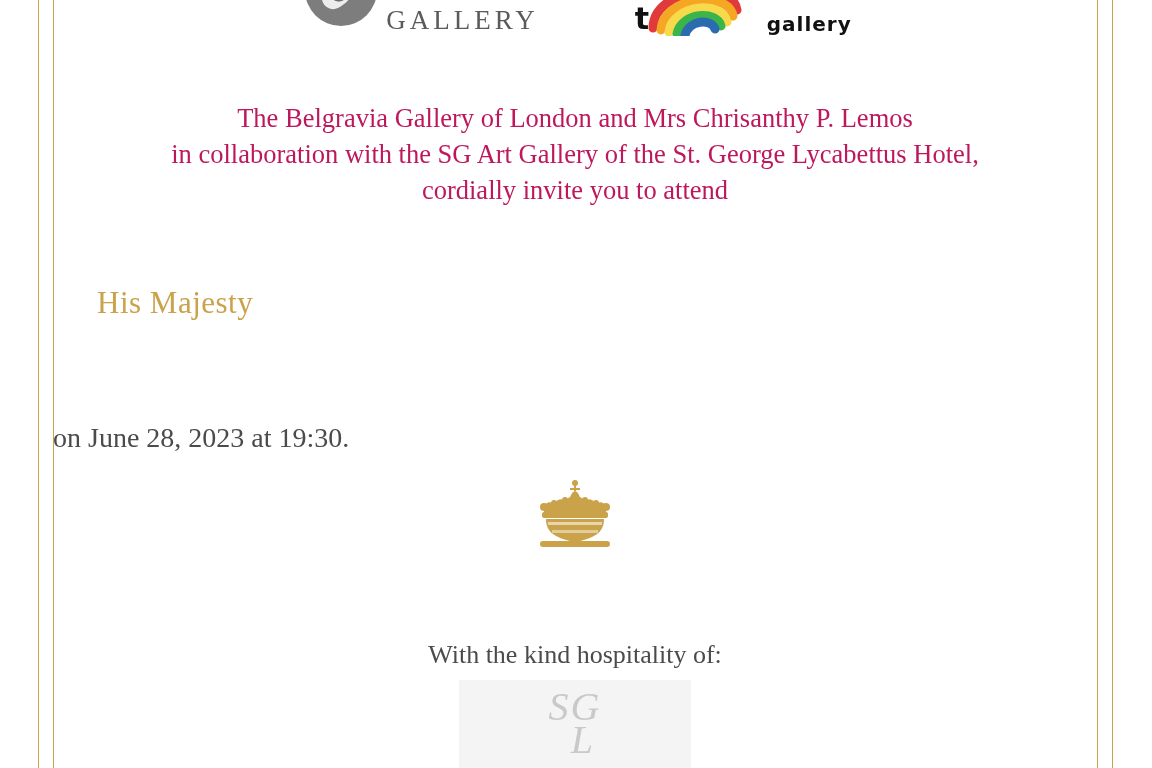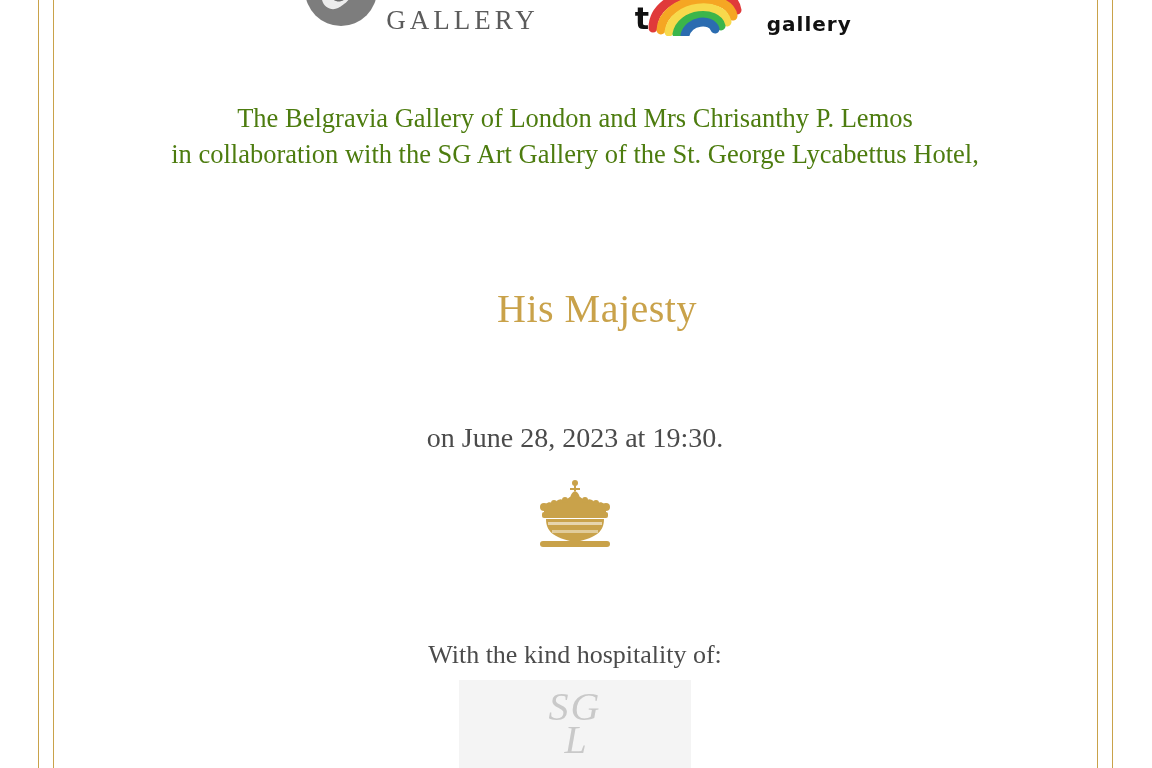--- a/index.html
+++ b/index.html
@@ -109,31 +109,31 @@
 
   
   .intro {
     position: absolute;
     top: 100px;
     left: 0;
     right: 0;
     text-align: center;
     font-size: 26.5px;
     line-height: 36.2px;
-    color: #4d7c0f;
+    color: #be185d;
   }
   .intro .line { display: block; white-space: nowrap; }
 
   .majesty {
     position: absolute;
     top: 285px;
     left: 0;
     right: 0;
-    text-align: center;
-    font-size: 40px;
+    text-align: left;
+    font-size: 31px;
     color: #c9a24a;
     letter-spacing: 0.5px;
     margin-left: 44px;
   }
 
   .king {
     position: absolute;
     top: 348px;
     left: 0;
     right: 0;
@@ -141,21 +141,20 @@
     font-size: 40px;
     color: #c9a24a;
     letter-spacing: 1.2px;
   }
 
   .date-line {
     position: absolute;
     top: 422px;
     left: 0;
     right: 0;
-    text-align: center;
     font-size: 28px;
     color: #4b4b4b;
   }
 
   .crown {
     position: absolute;
     top: 478px;
     left: 0;
     right: 0;
     display: flex;
@@ -187,20 +186,21 @@
     display: flex;
     align-items: center;
     justify-content: center;
   }
   .hotel-monogram {
     font-family: "Liberation Serif", serif;
     font-style: italic;
     color: #c9c9c9;
     font-size: 40px;
     line-height: 0.82;
+    text-align: center;
     letter-spacing: 2px;
   }
   .hotel-monogram span { display: block; }
   .hotel-monogram .second { margin-left: 16px; }
 </style>
 </head>
 <body>
 
 <div class="border-rule left-outer"></div>
 <div class="border-rule left-inner"></div>
@@ -238,20 +238,21 @@
         <div class="sg-letters">t</div>
       </div>
       <div class="sg-gallery-word">gallery</div>
     </div>
 
   </div>
 
   <div class="intro">
     <span class="line">The Belgravia Gallery of London and Mrs Chrisanthy P. Lemos</span>
     <span class="line">in collaboration with the SG Art Gallery of the St. George Lycabettus Hotel,</span>
+    <span class="line">cordially invite you to attend</span>
   </div>
 
   <div class="majesty">His Majesty</div>
 
 
   <div class="date-line">on June 28, 2023 at 19:30.</div>
 
   <div class="crown">
     <svg width="86" height="72" viewBox="0 0 86 72" aria-hidden="true">
       <g fill="#c9a24a">

